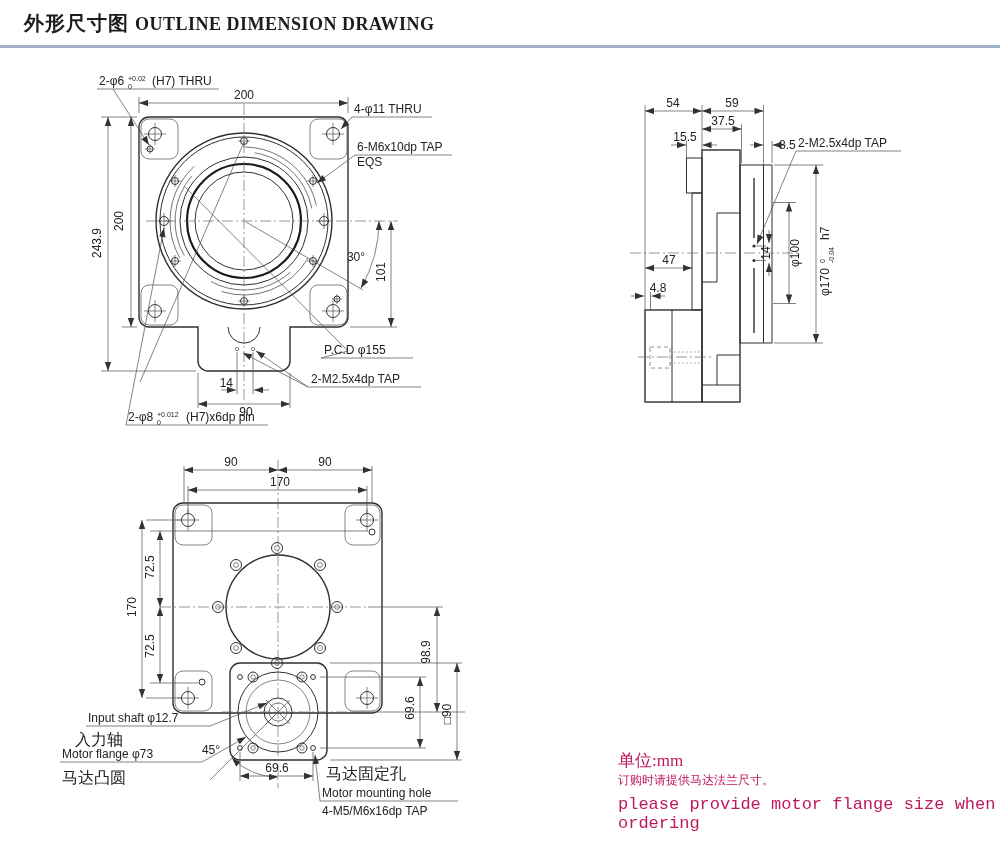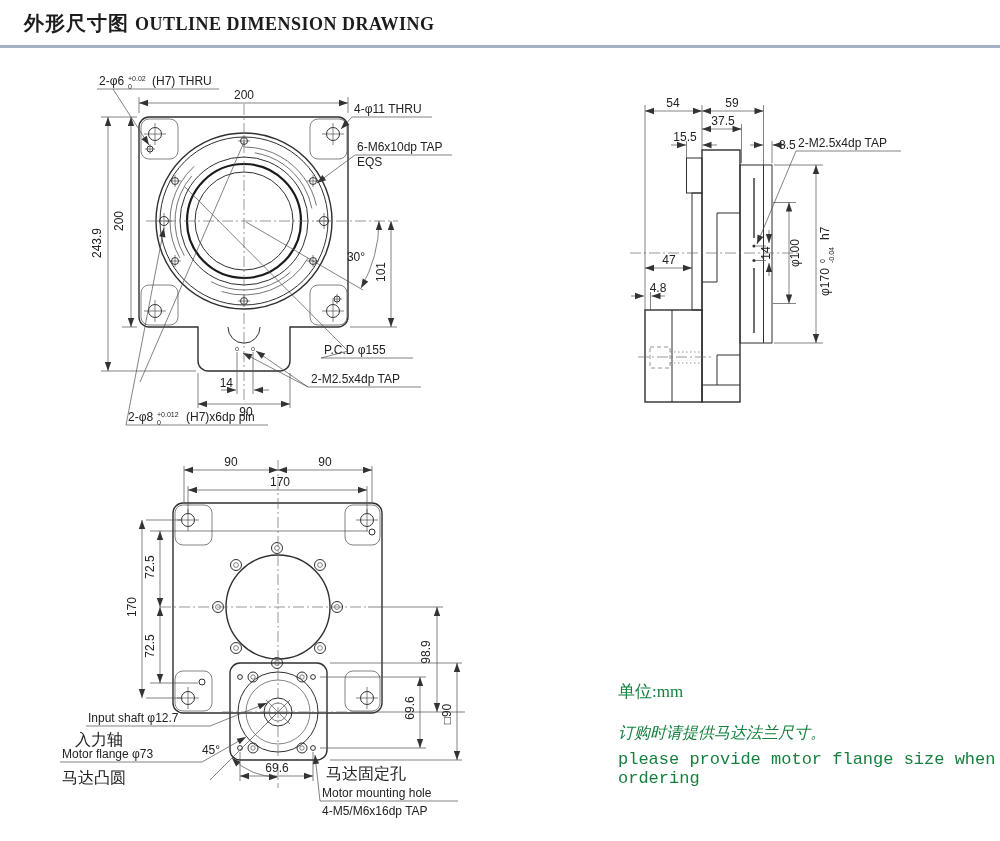--- a/index.html
+++ b/index.html
@@ -12,23 +12,23 @@
   .s1{stroke:#2f2f2f;stroke-width:1.4;fill:none;}
   .s2{stroke:#2f2f2f;stroke-width:1;fill:none;}
   .s3{stroke:#4d4d4d;stroke-width:.7;fill:none;}
   .sb{stroke:#1b1b1b;stroke-width:2.2;fill:none;}
   .cl{stroke:#6a6a6a;stroke-width:.7;fill:none;stroke-dasharray:11 3 2 3;}
   .hd{stroke:#7a7a7a;stroke-width:.8;fill:none;stroke-dasharray:4 3;}
   .dt{stroke:#7a7a7a;stroke-width:.8;fill:none;stroke-dasharray:1.5 2.5;}
   text.d{font:12px "Liberation Sans",sans-serif;fill:#222;}
   text.t{font:7px "Liberation Sans",sans-serif;fill:#222;}
   text.ck{font:16px "Liberation Sans",sans-serif;fill:#222;}
-  .notes{position:absolute;left:618px;top:680px;color:#15803d;}
+  .notes{position:absolute;left:618px;top:749px;color:#be185d;}
   .note-unit{font-family:"Liberation Serif",serif;font-size:17px;}
-  .note-cn{font-size:16px;margin-top:20px;font-style:italic;}
+  .note-cn{font-size:12px;}
   .note-en{font-family:Liberation Mono, monospace;font-size:17px;margin-top:6px;}
 </style>
 </head>
 <body>
 
 <div class="header">
   <span class="title-cn">外形尺寸图</span><span class="title-en">OUTLINE DIMENSION DRAWING</span>
 </div>
 
 <svg class="canvas" width="1000" height="841" viewBox="0 0 1000 841">

